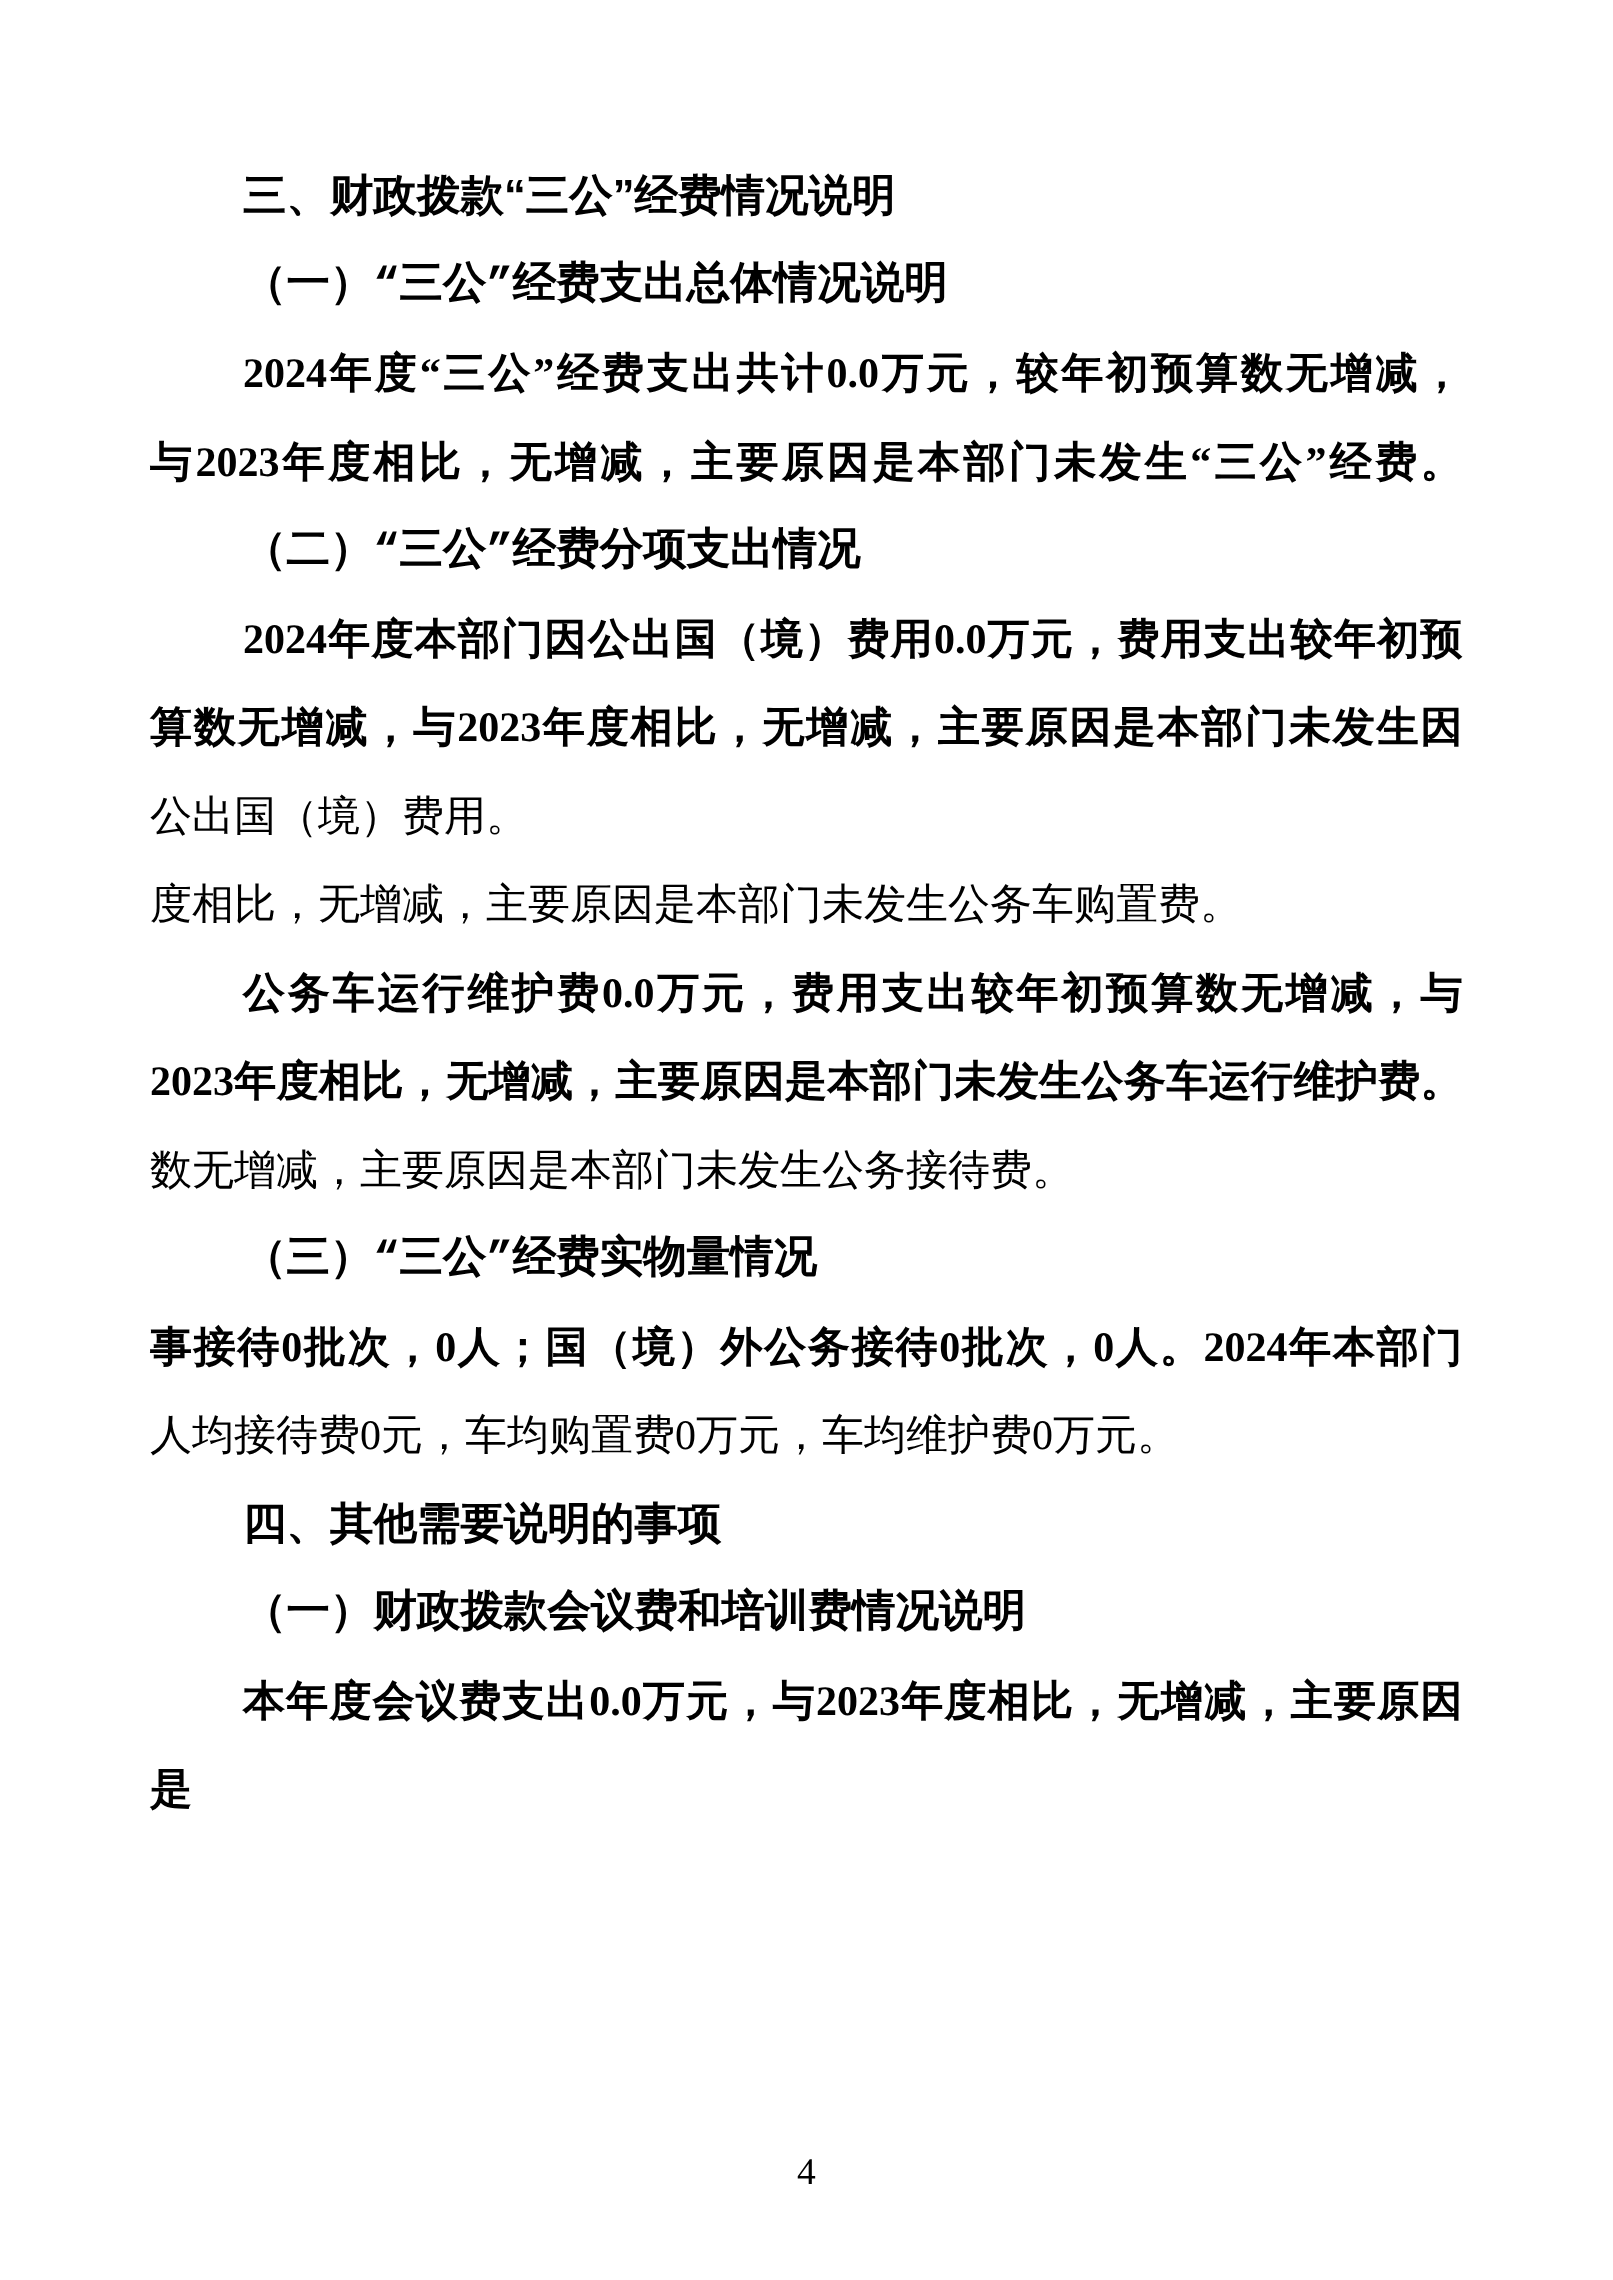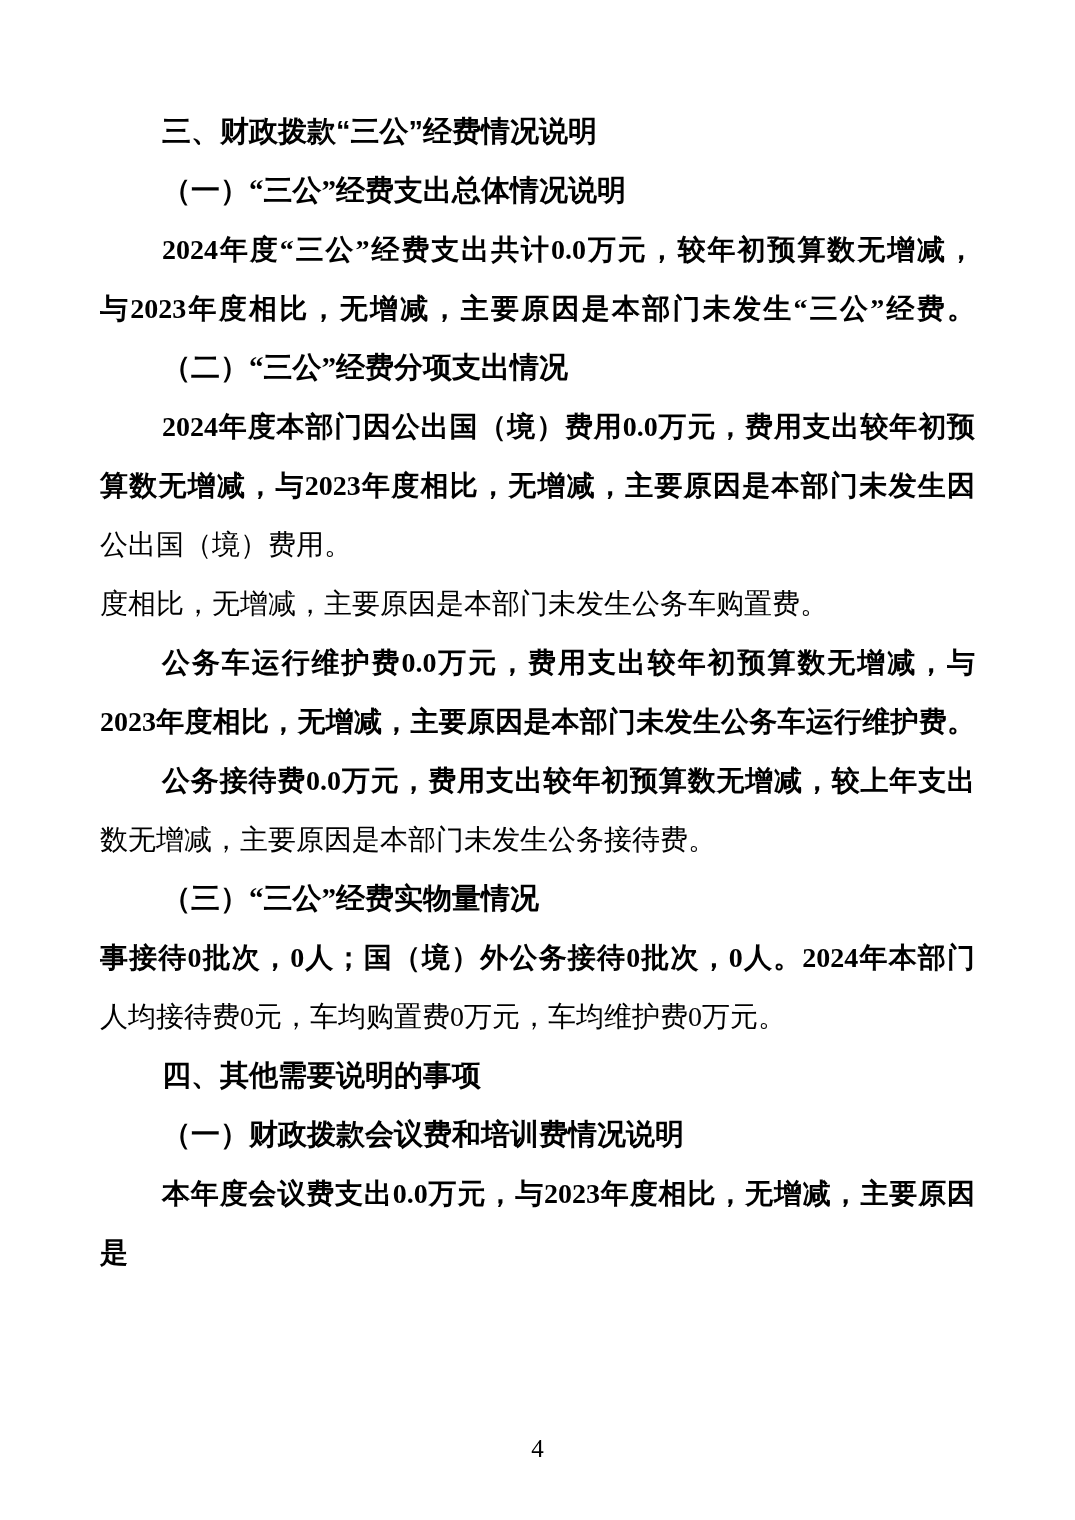--- a/index.html
+++ b/index.html
@@ -38,21 +38,21 @@
     font-weight: bold;
   }
   
   .h1 {
     font-family: "Liberation Sans", sans-serif;
     font-weight: 700;
     font-size: 29px;
   }
   
   .h2 {
-    font-family: Liberation Serif, serif;
+    font-family: Liberation Mono, monospace;
     font-weight: 700;
     font-size: 29px;
   }
   .page-number {
     position: absolute;
     top: 1434px;
     left: 0;
     width: 100%;
     text-align: center;
     font-size: 25px;
@@ -69,21 +69,20 @@
     <div class="ln h2 ind">（一）“三公”经费支出总体情况说明</div>
     <div class="ln ind jst">2024年度“三公”经费支出共计0.0万元，较年初预算数无增减，</div>
     <div class="ln jst">与2023年度相比，无增减，主要原因是本部门未发生“三公”经费。</div>
     <div class="ln h2 ind">（二）“三公”经费分项支出情况</div>
     <div class="ln ind jst">2024年度本部门因公出国（境）费用0.0万元，费用支出较年初预</div>
     <div class="ln jst">算数无增减，与2023年度相比，无增减，主要原因是本部门未发生因</div>
     <div class="ln">公出国（境）费用。</div>
     <div class="ln">度相比，无增减，主要原因是本部门未发生公务车购置费。</div>
     <div class="ln ind jst">公务车运行维护费0.0万元，费用支出较年初预算数无增减，与</div>
     <div class="ln jst">2023年度相比，无增减，主要原因是本部门未发生公务车运行维护费。</div>
-    <div class="ln ind jst">公务接待费0.0万元，费用支出较年初预算数无增减，较上年支出</div>
     <div class="ln">数无增减，主要原因是本部门未发生公务接待费。</div>
     <div class="ln h2 ind">（三）“三公”经费实物量情况</div>
     <div class="ln jst">事接待0批次，0人；国（境）外公务接待0批次，0人。2024年本部门</div>
     <div class="ln">人均接待费0元，车均购置费0万元，车均维护费0万元。</div>
     <div class="ln h1 ind">四、其他需要说明的事项</div>
     <div class="ln h2 ind">（一）财政拨款会议费和培训费情况说明</div>
     <div class="ln ind jst">本年度会议费支出0.0万元，与2023年度相比，无增减，主要原因是</div>
   </div>
   <div class="page-number">4</div>
 </div>

